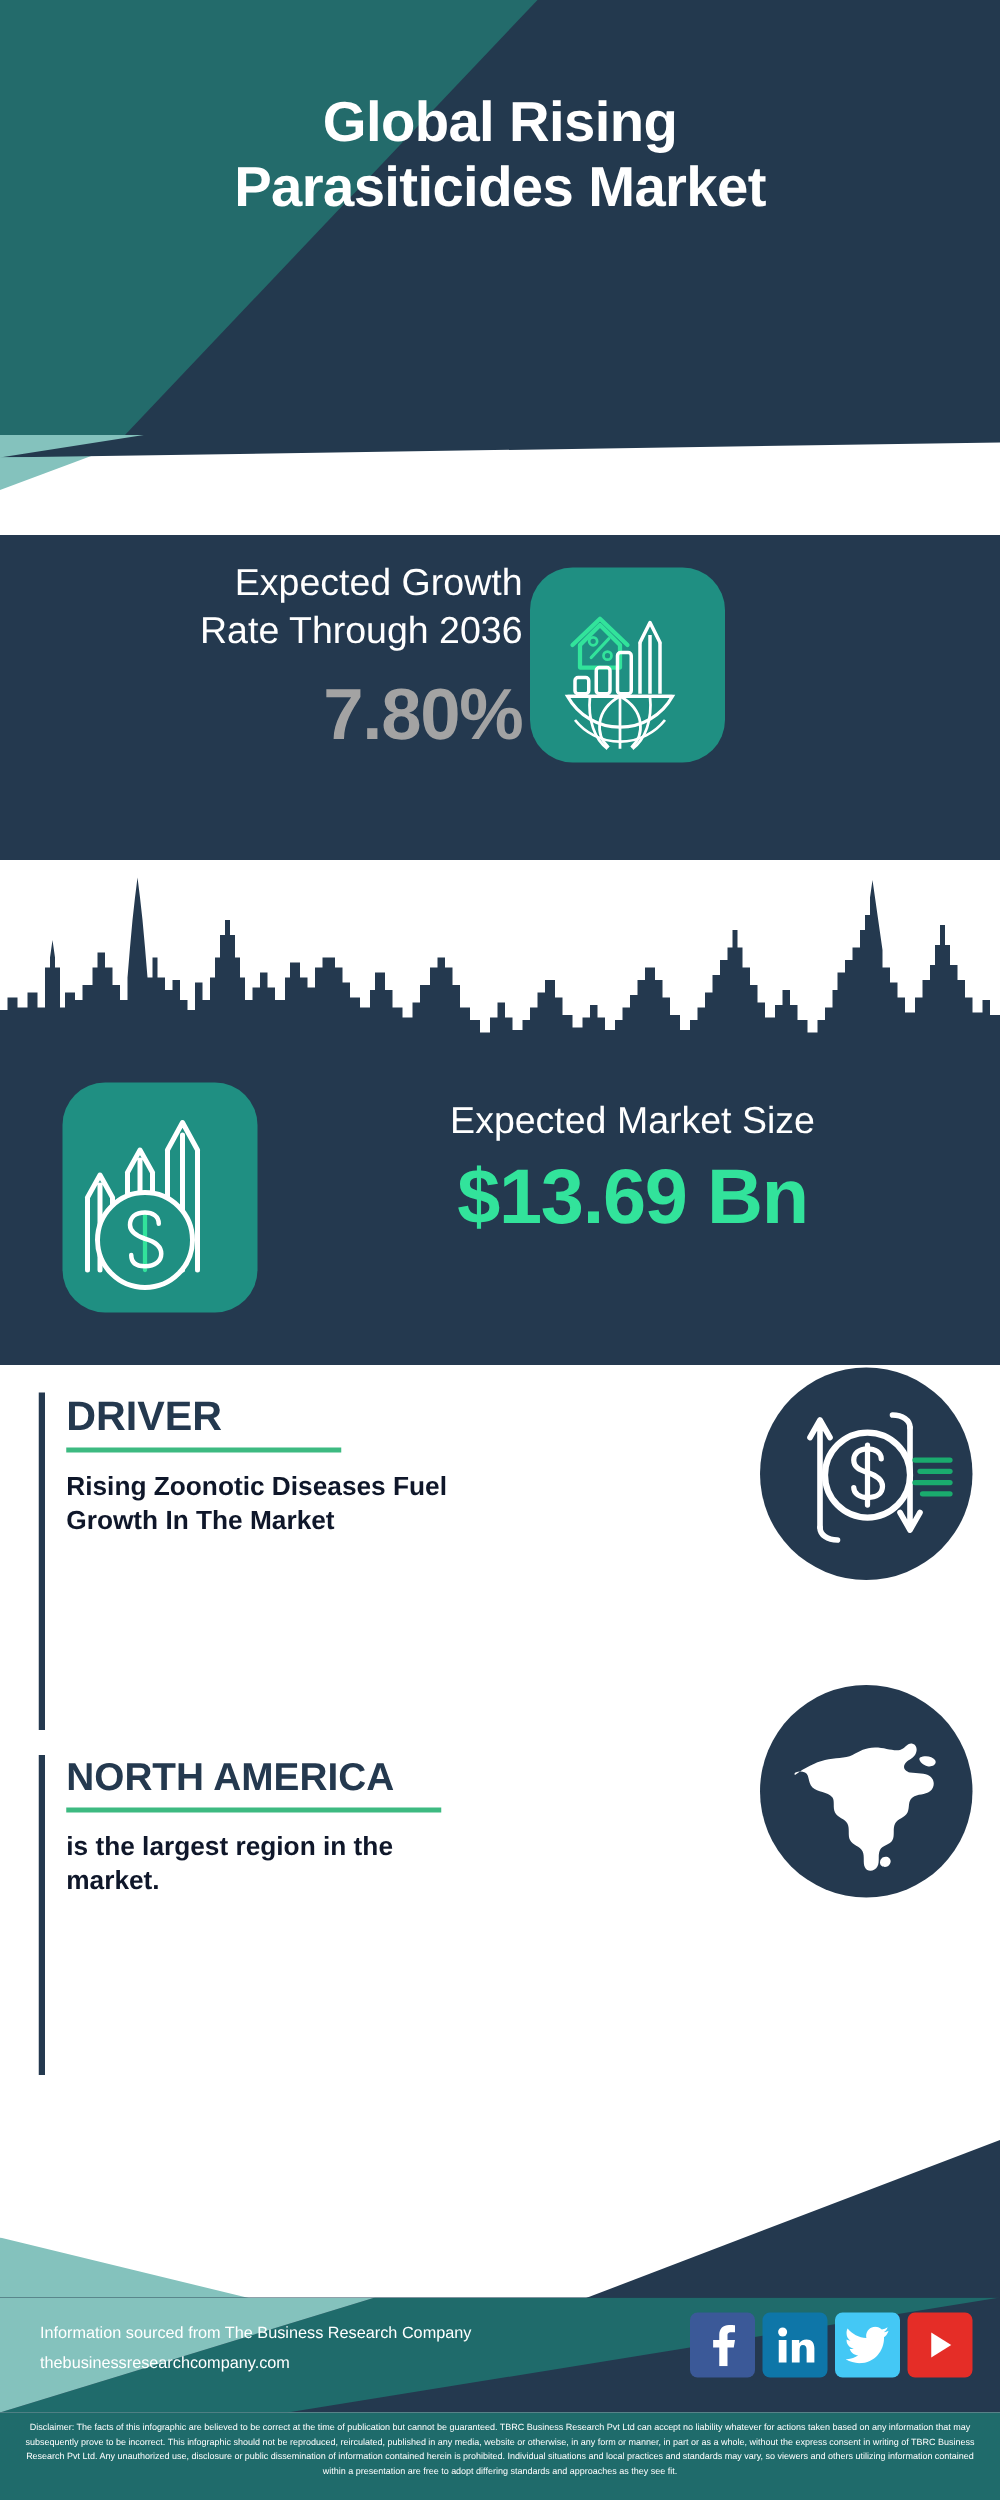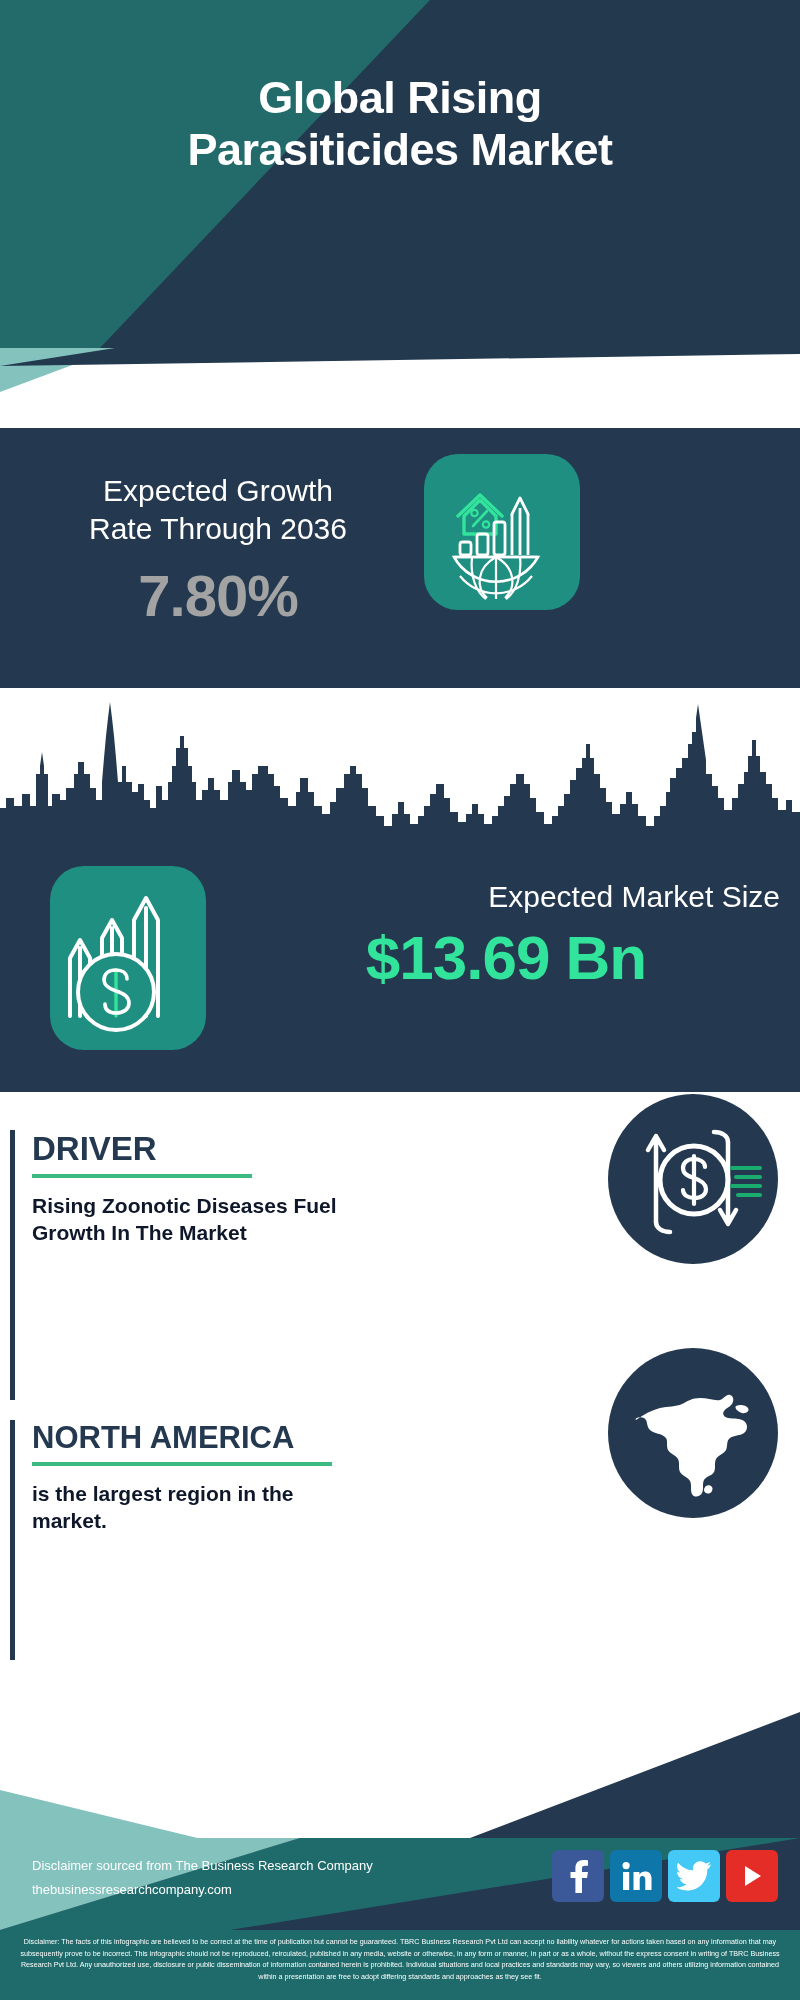--- a/index.html
+++ b/index.html
@@ -52,22 +52,22 @@
     background:#23394e;
     clip-path:polygon(115px 0, 800px 0, 800px 6px, 0 18px);
   }
 
   
   .growth {
     position:absolute; left:0; top:428px; width:800px; height:260px;
     background:#24394f;
   }
   .growth-text {
-    position:absolute; left:18px; top:44px; width:400px;
-    text-align:center; color:#ffffff;
+    position:absolute; left:18px; top:20px; width:400px;
+    text-align:right; color:#ffffff;
   }
   .growth-label { font-size:30px; line-height:1.26; font-weight:400; }
   .growth-value {
     font-size:58px; font-weight:bold; color:#a3a3a3;
     margin-top:14px; letter-spacing:-1px;
   }
   .growth-icon {
     position:absolute; left:424px; top:26px;
     width:156px; height:156px; border-radius:34px;
     background:#1f8f82;
@@ -87,32 +87,32 @@
   }
   .market-icon {
     position:absolute; left:50px; top:30px;
     width:156px; height:184px; border-radius:34px;
     background:#1f8f82;
   }
   .market-text {
     position:absolute; left:232px; top:42px; width:548px;
     text-align:center; color:#ffffff;
   }
-  .market-label { font-size:30px; line-height:1.26;text-align:right; }
+  .market-label { font-size:30px; line-height:1.26; }
   .market-value {
     font-size:62px; font-weight:bold; color:#32e39b;
     margin-top:6px; letter-spacing:-1px;
   }
 
   
   .content {
     position:absolute; left:0; top:1092px; width:800px; height:640px;
     background:#ffffff;
   }
-  .card { position:absolute; left:10px; width:560px;margin-top:16px; }
+  .card { position:absolute; left:31px; width:560px; }
   .card .bar {
     position:absolute; left:0; top:0; width:5px; background:#24394f;
   }
   .card .body { margin-left:22px; }
   .card-title {
     color:#24394f; font-weight:bold; letter-spacing:0px;
   }
   .card-rule {
     height:4px; background:#3dba81; margin-top:6px;
   }
@@ -363,21 +363,21 @@
 
   <div class="footer-shapes">
     <div class="fs-navy"></div>
     <div class="fs-teal"></div>
   </div>
 
   <div class="footer">
     <div class="f-teal-dark"></div>
     <div class="f-teal-light"></div>
     <div class="footer-text">
-      <div>Disclaimer sourced from The Business Research Company</div>
+      <div>Information sourced from The Business Research Company</div>
       <div>thebusinessresearchcompany.com</div>
     </div>
     <div class="socials">
       <div class="social s-fb">
         <svg width="30" height="34" viewBox="0 0 30 34">
           <path fill="#ffffff" d="M19 34 L19 19 L24 19 L25 13 L19 13 L19 9.5
             C19 7.8 19.5 6.8 22 6.8 L25 6.8 L25 1.2 C24.2 1.1 22.3 1 20.2 1
             C15.6 1 12.4 3.8 12.4 9 L12.4 13 L7.5 13 L7.5 19 L12.4 19 L12.4 34 Z"></path>
         </svg>
       </div>

